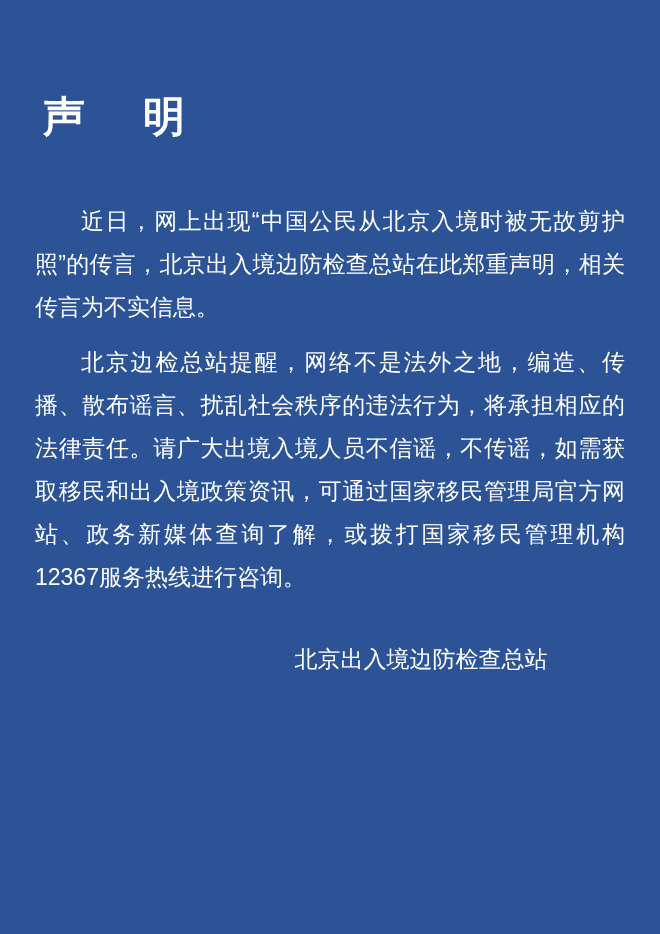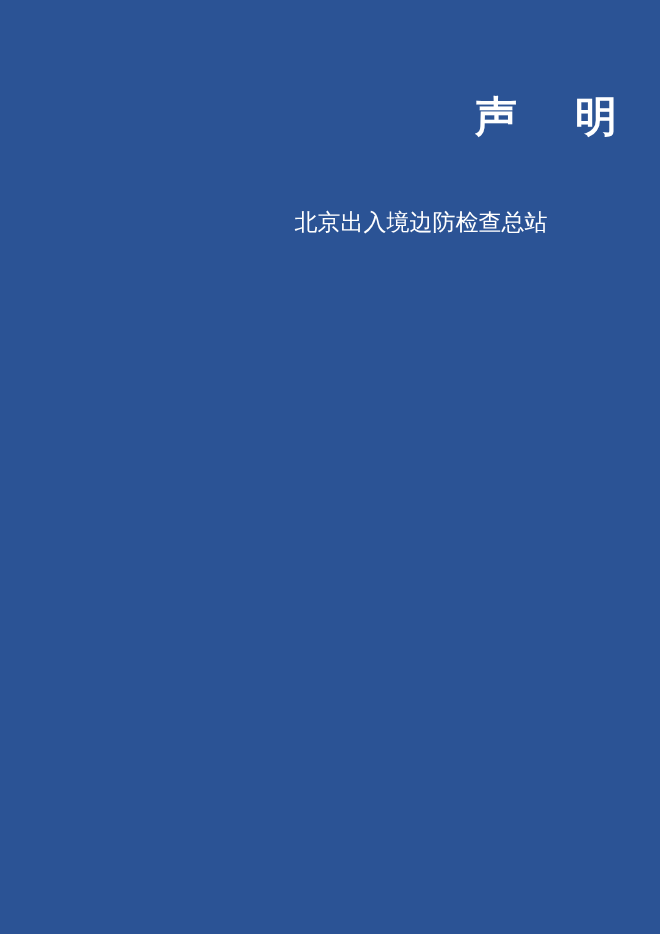--- a/index.html
+++ b/index.html
@@ -15,21 +15,21 @@
   }
   .page {
     box-sizing: border-box;
     width: 660px;
     height: 934px;
     padding: 0 35px;
     color: #FFFFFF;
   }
   .title {
     margin: 92px 0 58px 0;
-    text-align: right;
+    text-align: left;
     font-size: 42px;
     font-weight: 700;
     letter-spacing: 8px;
     text-indent: 8px; 
     line-height: 1.2;
   }
   .content p {
     margin: 0 0 12px 0;
     font-size: 23px;
     line-height: 43px;
@@ -49,19 +49,21 @@
     line-height: 45px;
   }
 </style>
 </head>
 <body>
 
 <div class="page">
   <h1 class="title">声　明</h1>
 
   <div class="content">
+    <p>近日，网上出现“中国公民从北京入境时被无故剪护照”的传言，北京出入境边防检查总站在此郑重声明，相关传言为不实信息。</p>
+    <p>北京边检总站提醒，网络不是法外之地，编造、传播、散布谣言、扰乱社会秩序的违法行为，将承担相应的法律责任。请广大出境入境人员不信谣，不传谣，如需获取移民和出入境政策资讯，可通过国家移民管理局官方网站、政务新媒体查询了解，或拨打国家移民管理机构12367服务热线进行咨询。</p>
   </div>
 
   <div class="signature">
     <div class="sig-line">北京出入境边防检查总站</div>
 
   </div>
 </div>
 
 </body></html>

